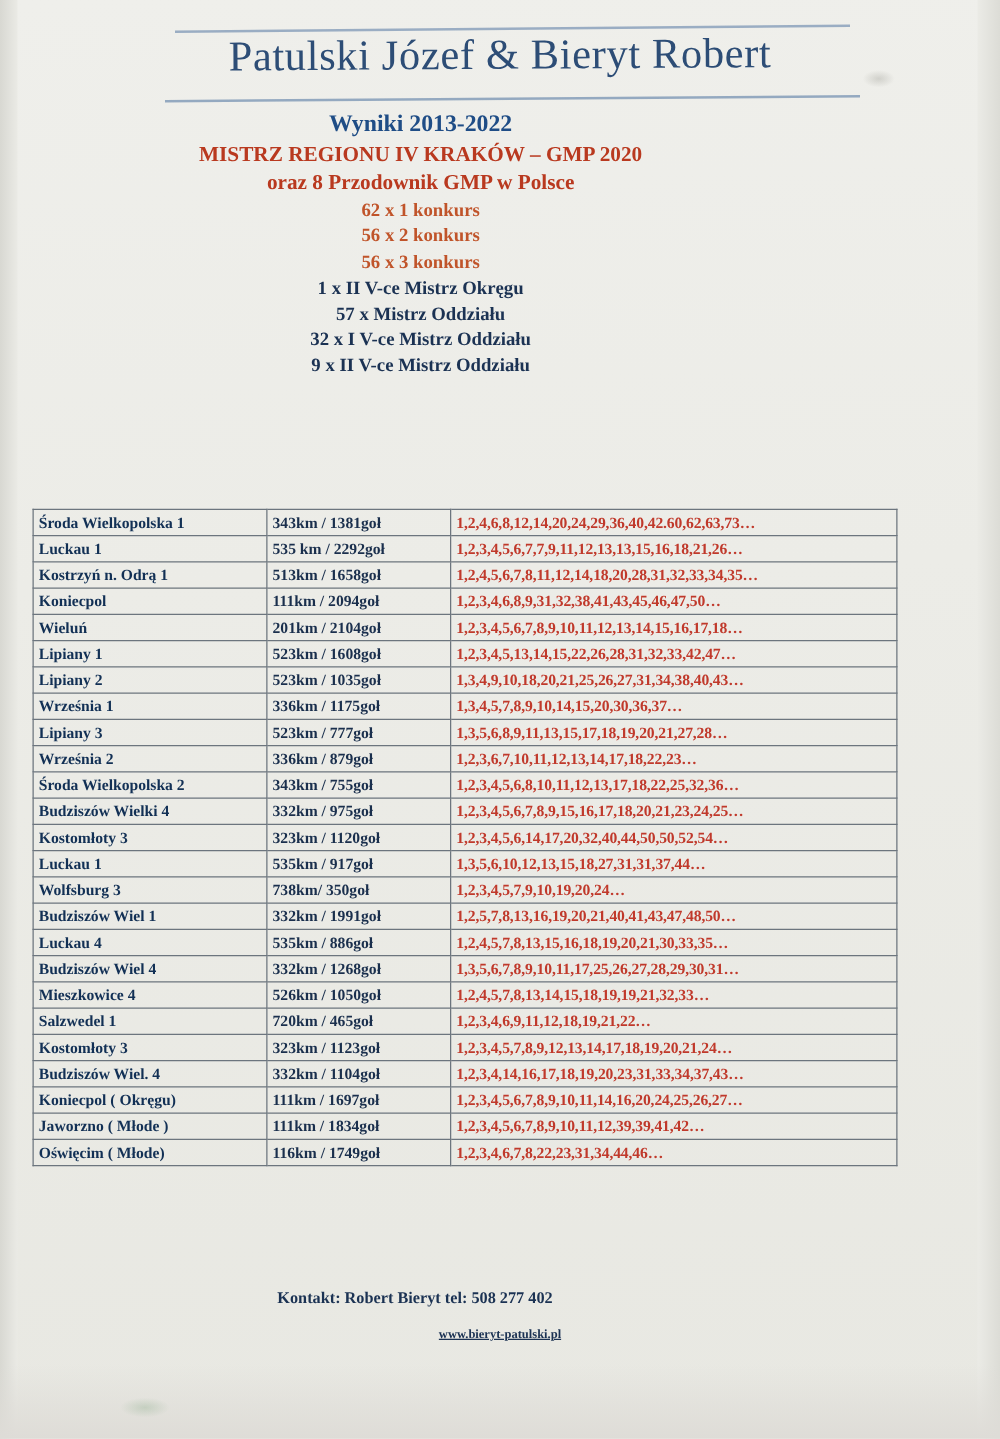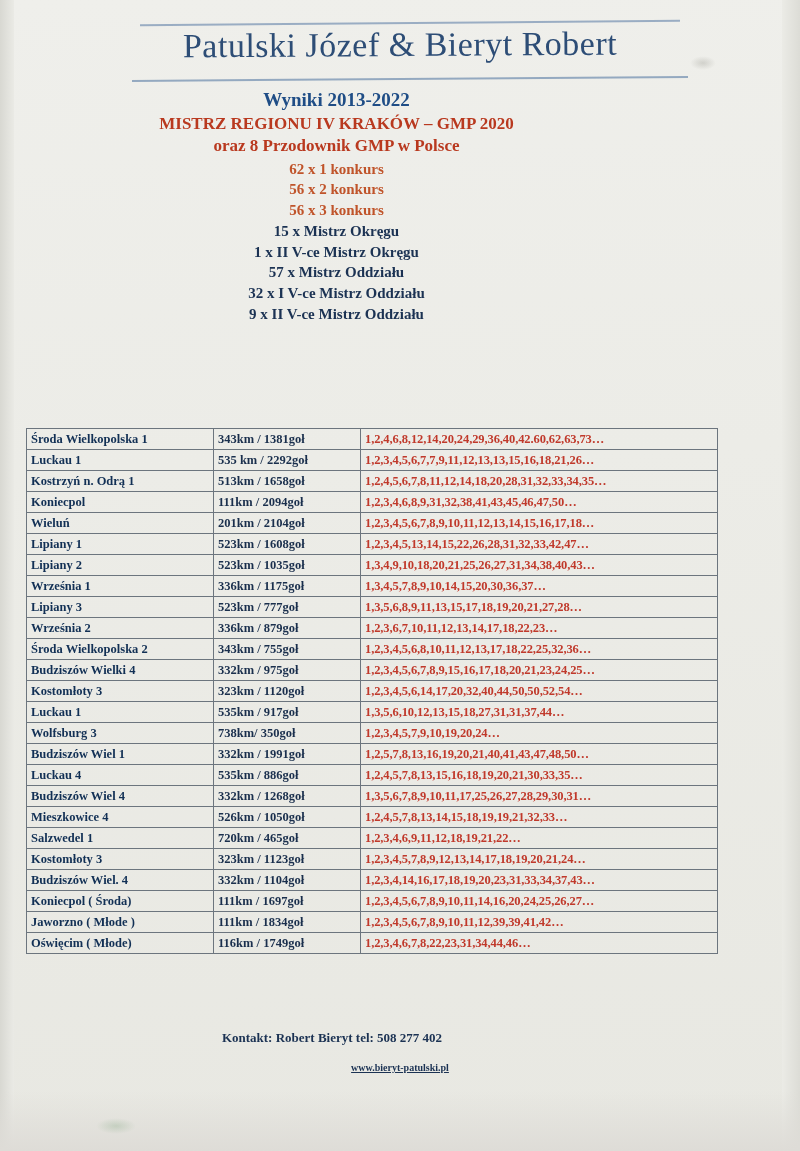--- a/index.html
+++ b/index.html
@@ -100,21 +100,21 @@
   }
   .hl-last {
     color: #1b3253;
     font-size: 15px;
     padding-top: 8px;
   }
 
   .table-wrap {
     position: absolute;
     left: 26px;
-    top: 428px;
+    top: 407px;
     width: 664px;
   }
   table.results {
     border-collapse: collapse;
     width: 664px;
     table-layout: fixed;
   }
   table.results td {
     border: 1px solid #6c757e;
     font-family: "Liberation Serif", serif;
@@ -190,21 +190,20 @@
   <div class="title-rule-bottom"></div>
   <div class="smudge-b"></div>
 
   <div class="headline-block">
       <div class="hl-blue">Wyniki 2013-2022</div>
       <div class="hl-red">MISTRZ REGIONU IV KRAKÓW – GMP 2020</div>
       <div class="hl-red2">oraz 8 Przodownik  GMP w Polsce</div>
       <div class="hl-orange">62 x 1 konkurs</div>
       <div class="hl-orange">56 x 2 konkurs</div>
       <div class="hl-orange">56 x 3 konkurs</div>
-      <div class="hl-dark">15 x Mistrz Okręgu</div>
       <div class="hl-dark">1 x II V-ce Mistrz Okręgu</div>
       <div class="hl-dark">57 x Mistrz Oddziału</div>
       <div class="hl-dark">32 x I V-ce Mistrz Oddziału</div>
       <div class="hl-dark">9 x II V-ce Mistrz Oddziału</div>
     </div>
 
   <div class="table-wrap">
     <table class="results">
       <tbody>
           <tr>
@@ -311,21 +310,21 @@
             <td class="c-place">Kostomłoty 3</td>
             <td class="c-dist">323km / 1123goł</td>
             <td class="c-series">1,2,3,4,5,7,8,9,12,13,14,17,18,19,20,21,24…</td>
           </tr>
           <tr>
             <td class="c-place">Budziszów Wiel. 4</td>
             <td class="c-dist">332km / 1104goł</td>
             <td class="c-series">1,2,3,4,14,16,17,18,19,20,23,31,33,34,37,43…</td>
           </tr>
           <tr>
-            <td class="c-place">Koniecpol ( Środa)</td>
+            <td class="c-place">Koniecpol ( Okręgu)</td>
             <td class="c-dist">111km / 1697goł</td>
             <td class="c-series">1,2,3,4,5,6,7,8,9,10,11,14,16,20,24,25,26,27…</td>
           </tr>
           <tr>
             <td class="c-place">Jaworzno ( Młode )</td>
             <td class="c-dist">111km / 1834goł</td>
             <td class="c-series">1,2,3,4,5,6,7,8,9,10,11,12,39,39,41,42…</td>
           </tr>
           <tr>
             <td class="c-place">Oświęcim ( Młode)</td>

